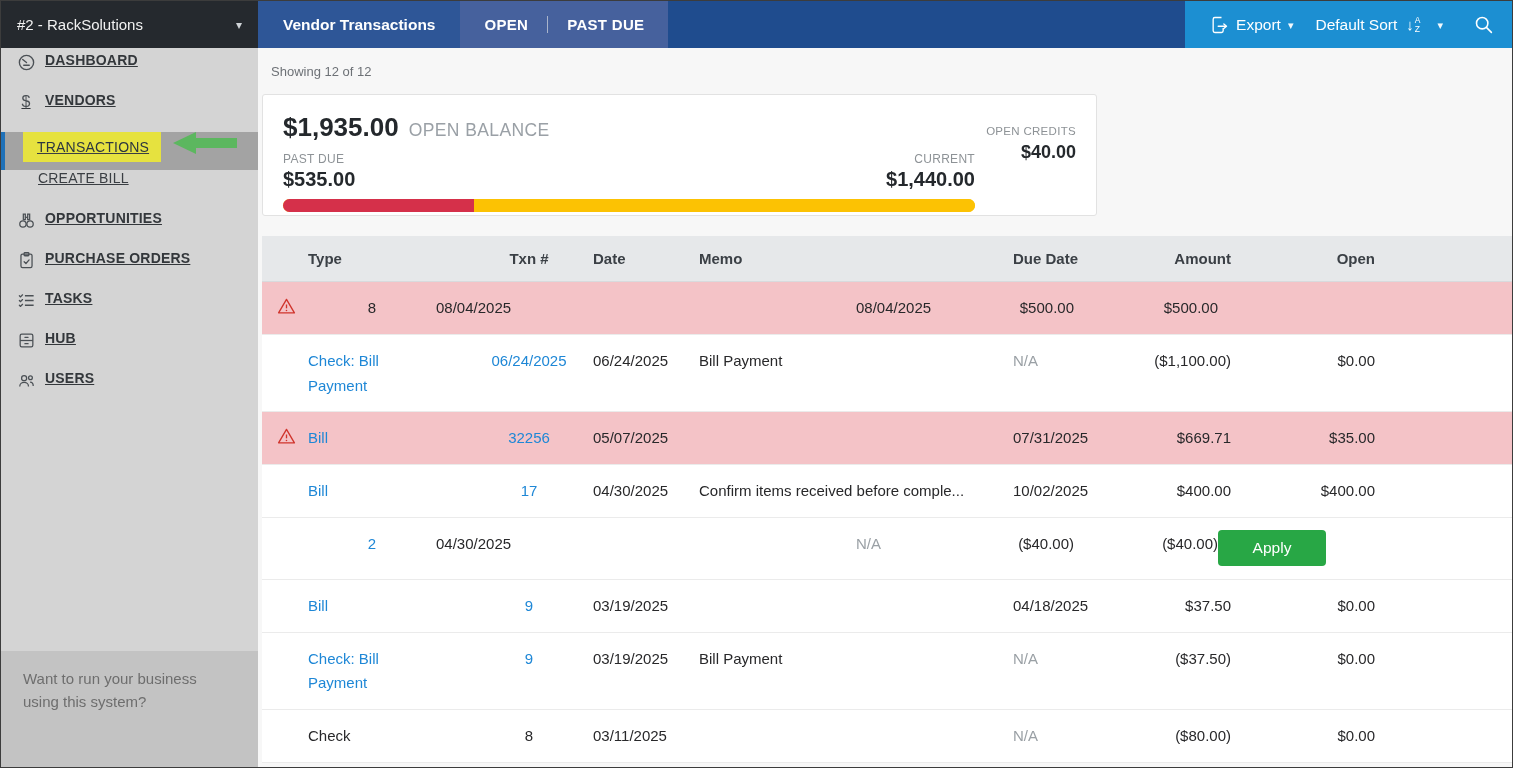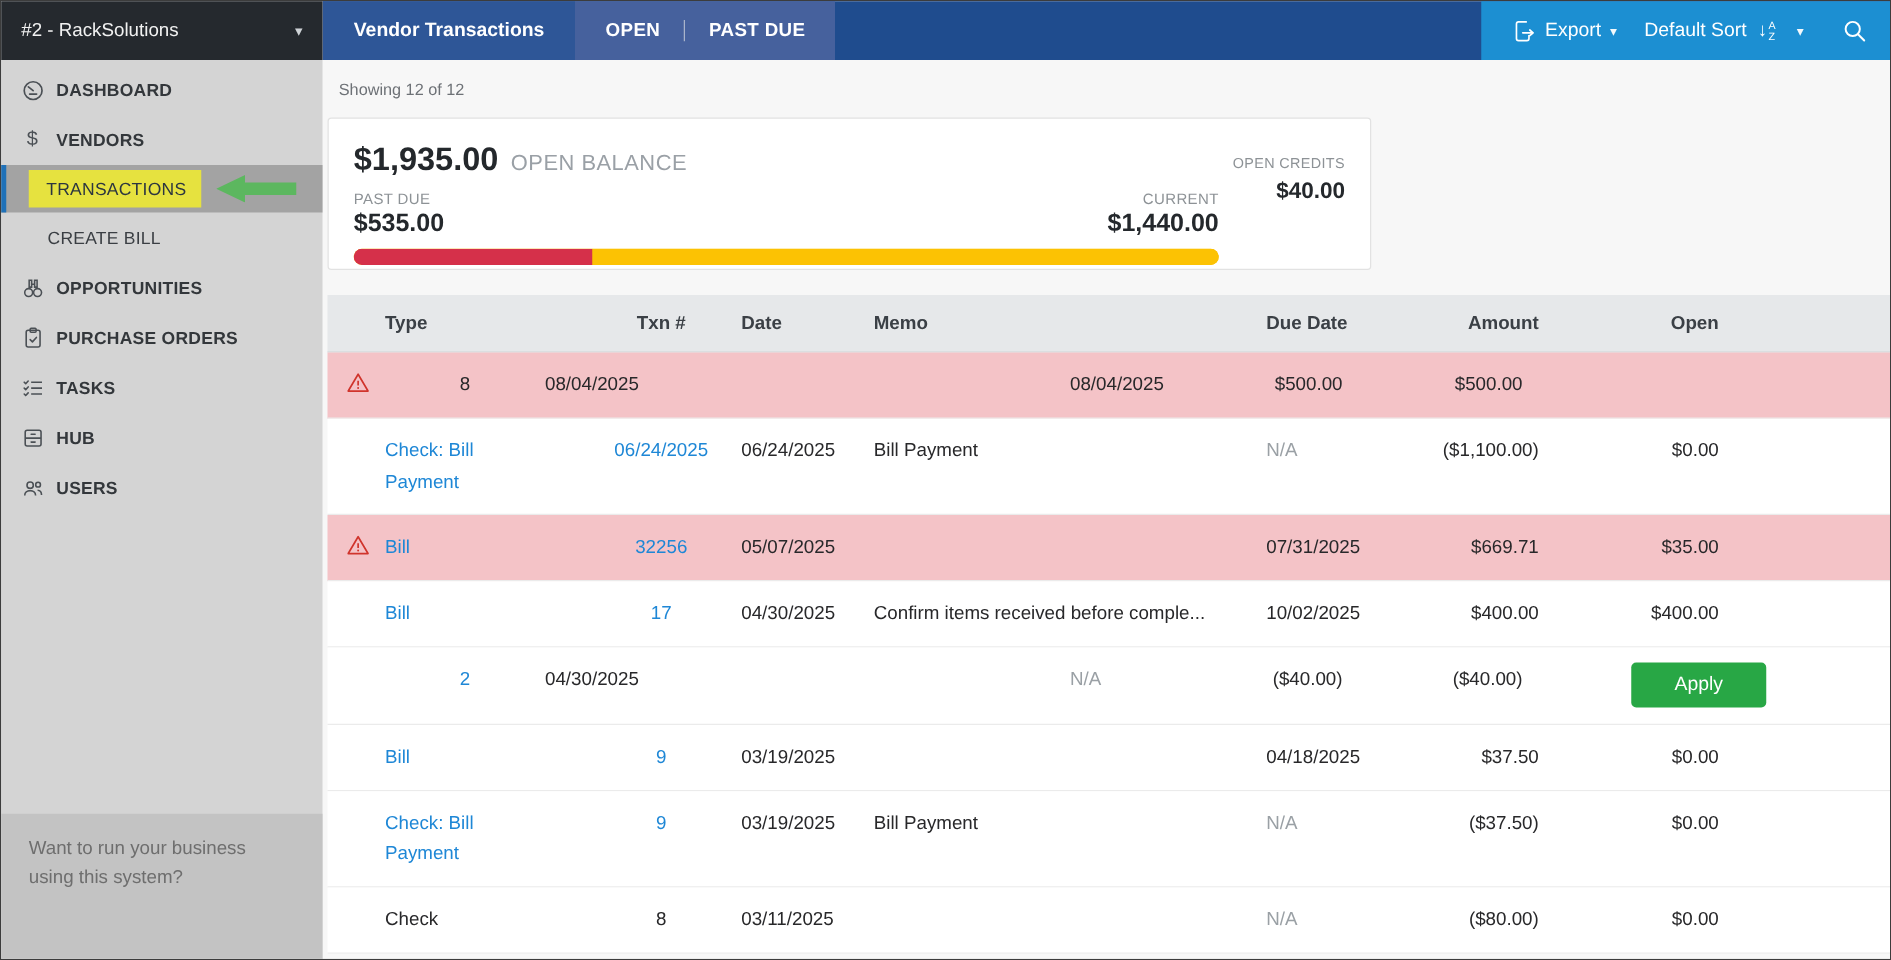--- a/index.html
+++ b/index.html
@@ -8,21 +8,21 @@
     font-family: "Liberation Sans", "DejaVu Sans", sans-serif;
     background:#f7f7f7; overflow:hidden;
   }
   .app { width:1513px; height:768px; border:1px solid #3c3c3c; display:flex; position:relative; background:#f7f7f7; }
 
   
   .sidebar { width:257px; flex:0 0 257px; background:#d4d4d4; display:flex; flex-direction:column; position:relative; }
   .side-head { height:47px; background:#25292e; color:#f2f2f2; display:flex; align-items:center; padding:0 16px; font-size:15px; cursor:pointer; }
   .side-head .caret { margin-left:auto; font-size:12px; color:#cfd3d7; }
   .side-nav { padding-top:4px; }
-  .nav-item { height:40px; display:flex; align-items:center; padding:0 12px 0 14px; color:#33373b; font-weight:700; font-size:14px; letter-spacing:.2px; cursor:pointer; }
+  .nav-item { height:40px; display:flex; align-items:flex-start; padding:0 12px 0 14px; color:#33373b; font-weight:700; font-size:14px; letter-spacing:.2px; cursor:pointer;text-decoration:underline; }
   .nav-item .nicon { width:22px; height:20px; margin-right:8px; display:flex; align-items:center; justify-content:center; color:#4b5055; }
   .nav-item .nicon svg { width:19px; height:19px; }
   .nav-item.sub { font-weight:400; font-size:14px; padding-left:37px; height:40px; color:#3a3e43; }
   .nav-item.selected { background:#a3a3a3; border-left:4px solid #1f71b8; padding-left:18px; height:38px; }
   .hl-yellow { background:#e6e23f; padding:7px 12px 7px 14px; color:#2c3640; }
   .arrow-left { margin-left:12px; display:flex; align-items:center; }
   .dollar-glyph { font-size:16px; font-weight:400; color:#4b5055; }
   .side-footer { position:absolute; left:0; right:0; bottom:0; height:116px; background:#c3c3c3; padding:16px 22px; color:#6e6e6e; font-size:15px; line-height:1.55; }
 
   
@@ -69,21 +69,21 @@
   .thead .cell { padding-top:0; padding-bottom:0; line-height:1.2; }
   .c-icon { width:46px; flex:0 0 46px; padding-left:15px; display:flex; }
   .c-icon svg { width:19px; height:19px; margin-top:1px; }
   .c-type { width:157px; flex:0 0 157px; padding-right:46px; }
   .c-txn { width:128px; flex:0 0 128px;text-align:center; }
   .c-date { width:106px; flex:0 0 106px; }
   .c-memo { width:314px; flex:0 0 314px; white-space:nowrap; overflow:hidden; text-overflow:ellipsis; padding-right:14px; }
   .c-due { width:120px; flex:0 0 120px; }
   .c-amt { width:98px; flex:0 0 98px; text-align:right; }
   .c-open { width:144px; flex:0 0 144px; text-align:right; }
-  .c-action { flex:1; display:flex; justify-content:center; padding:0; align-self:stretch; align-items:center; }
+  .c-action { flex:1; display:flex; justify-content:flex-start; padding:0; align-self:stretch; align-items:center; }
   .link { color:#1e87d6; cursor:pointer; }
   .na { color:#9aa0a5; }
   .apply-btn { width:108px; height:36px; background:#28a745; color:#fff; border:none; border-radius:4px; font-size:15.5px; font-family:inherit; cursor:pointer; margin-right:12px; }
 </style>
 </head>
 <body>
 
 <div class="app">
 
   <aside class="sidebar">

